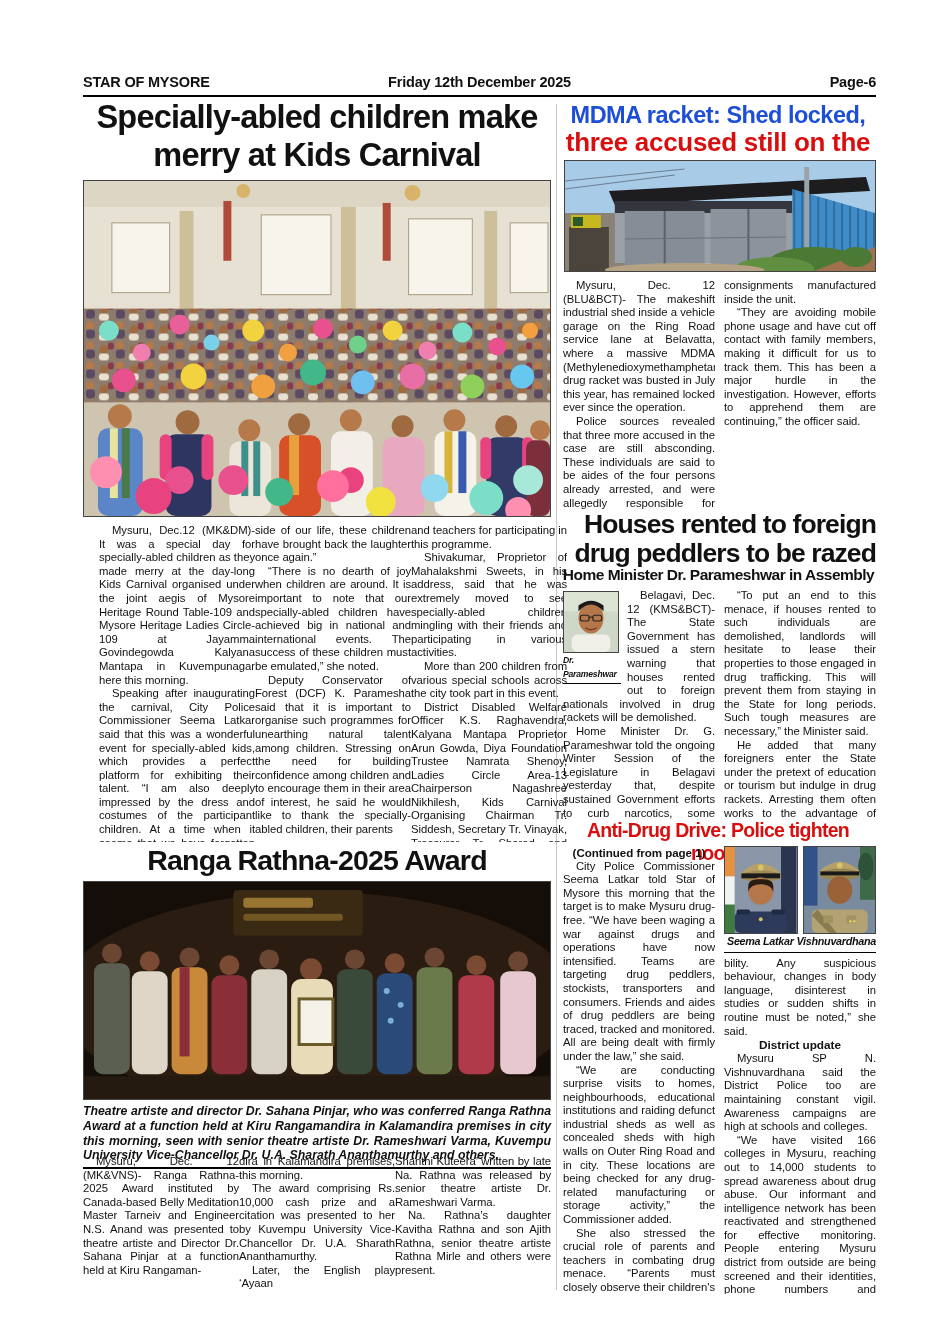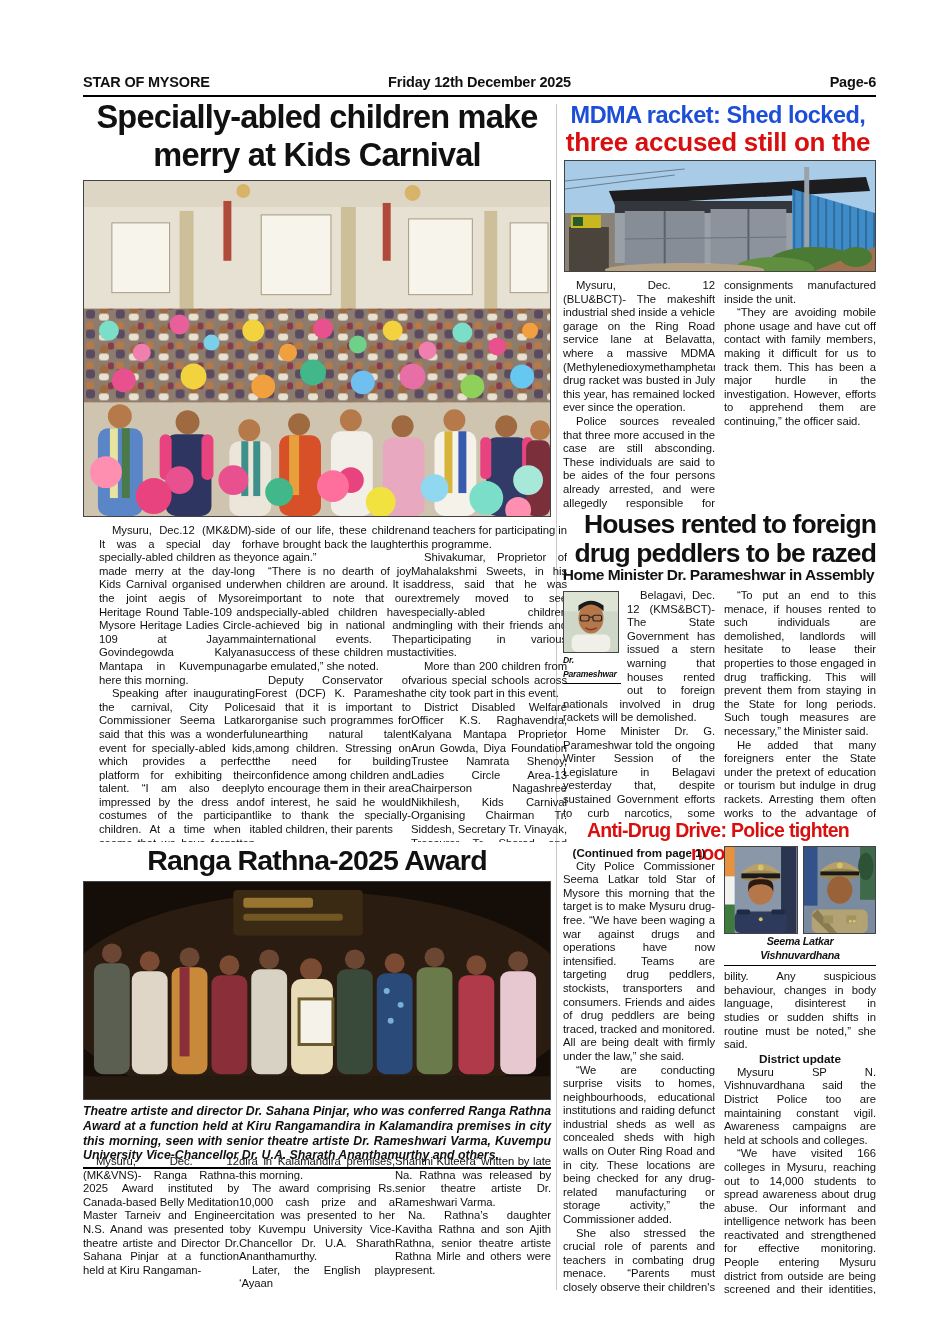--- a/index.html
+++ b/index.html
@@ -56,21 +56,21 @@
   .float-portrait .pcap{font-size:8.6px;font-weight:bold;font-style:italic;
       border-bottom:1.5px solid #000;padding:1px 0 2px 0;letter-spacing:-0.2px;}
 
   .rhead-red3{position:absolute;left:560px;top:819px;width:316px;text-align:center;
       font-weight:bold;font-size:19.5px;letter-spacing:-0.7px;}
   #body-antidrug{position:absolute;left:563px;top:846px;width:313px;height:448px;gap:9px;}
   .kicker{font-weight:bold;text-align:center;text-indent:0 !important;font-size:11.6px;}
   .subhead-center{font-weight:bold;text-align:center;font-size:11.8px;line-height:14px;}
   .cop-photos{display:flex;gap:5px;}
   .cop-photos .photo{width:74px;height:88px;}
-  .cop-caps{display:flex;border-bottom:1.5px solid #000;padding:1px 0 3px 0;margin-bottom:4px;flex-direction:column;}
+  .cop-caps{display:flex;border-bottom:1.5px solid #000;padding:1px 0 3px 0;margin-bottom:4px;}
   .cop-caps span{flex:1;font-size:10.8px;font-weight:bold;font-style:italic;text-align:center;
       letter-spacing:-0.3px;white-space:nowrap;}
 </style>
 </head>
 <body>
 
 <div id="page">
 
   <div id="masthead">
     <span class="m-left">STAR OF MYSORE</span>
@@ -441,19 +441,19 @@
       </div>
       <div class="cop-caps">
         <span>Seema Latkar</span>
         <span>Vishnuvardhana</span>
       </div>
       <div>
           <p class="cont">bility. Any suspicious behaviour, changes in body language, disinterest in studies or sudden shifts in routine must be noted,” she said.</p>
         </div>
       <div class="subhead-center">District update</div>
       <div>
-          <p>Mysuru SP N. Vishnuvardhana said the District Police too are maintaining constant vigil. Awareness campaigns are held at schools and colleges.</p>
+          <p>Mysuru SP N. Vishnuvardhana said the District Police too are maintaining constant vigil. Awareness campaigns are high at schools and colleges.</p>
           <p>“We have visited 166 colleges in Mysuru, reaching out to 14,000 students to spread awareness about drug abuse. Our informant and intelligence network has been reactivated and strengthened for effective monitoring. People entering Mysuru district from outside are being screened and their identities, phone numbers and addresses are being recorded,” he said.</p>
         </div>
     </div>
   </div>
 
 </div>
 
 </body></html>

